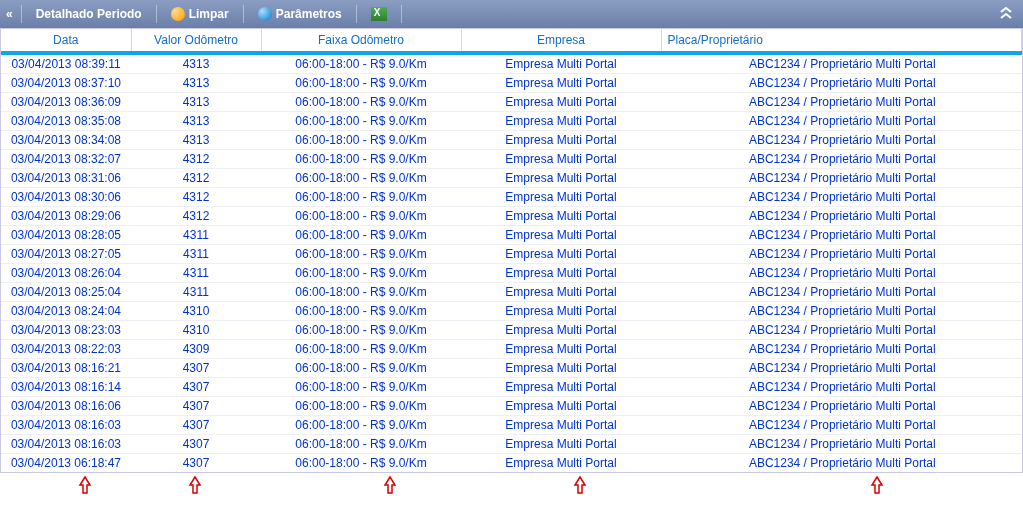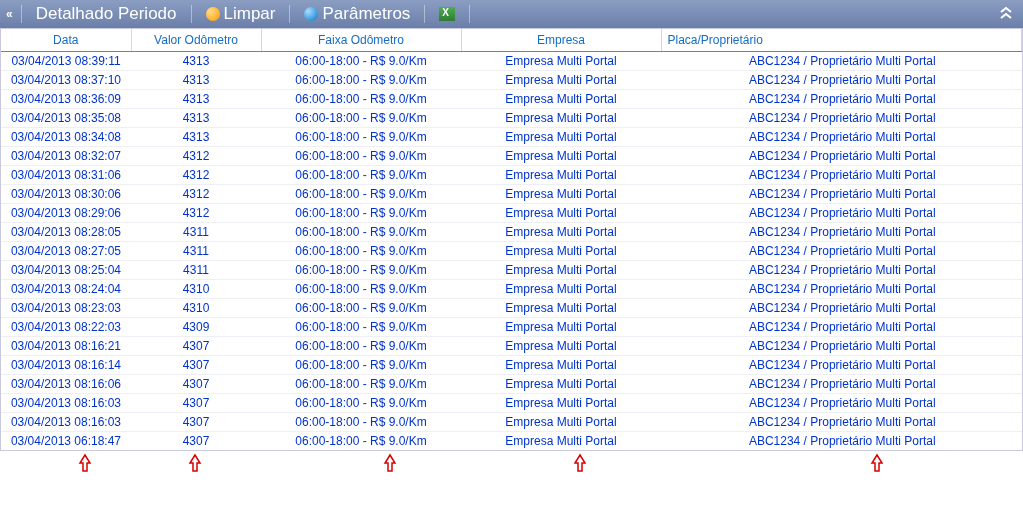--- a/index.html
+++ b/index.html
@@ -1,29 +1,29 @@
 <!DOCTYPE html>
 <html><head>
 <meta charset="utf-8">
 <style>
   * { box-sizing: border-box; margin: 0; padding: 0; }
   body { font-family: Arial, sans-serif; font-size: 12px; background: #fff; width: 1023px; }
   .toolbar { background: linear-gradient(#8b9dc3, #6a7fa8); height: 28px; display: flex; align-items: center; padding: 0 6px; color: #fff; gap: 8px; }
   .toolbar-sep { width: 1px; height: 18px; background: rgba(255,255,255,0.4); }
-  .toolbar-btn { display: flex; align-items: center; gap: 4px; padding: 2px 6px; cursor: pointer; font-weight: normal; font-size: 17px; }
+  .toolbar-btn { display: flex; align-items: center; gap: 4px; padding: 2px 6px; cursor: pointer; font-weight: bold; font-size: 12px; }
   .collapse-btn { margin-left: auto; cursor: pointer; padding: 2px 4px; }
   .icon-circle { width: 14px; height: 14px; border-radius: 50%; display: inline-block; }
   .icon-orange { background: radial-gradient(circle at 30% 30%, #ffdd88, #ff9900); }
   .icon-blue { background: radial-gradient(circle at 30% 30%, #aaddff, #0077cc); }
   .icon-excel { width: 16px; height: 14px; background: linear-gradient(#4caf50,#2e7d32); display:inline-block; position:relative; }
   .icon-excel:before { content:"X"; position:absolute; left:3px; top:0; color:#fff; font-size:10px; font-weight:bold; }
 
   .table-wrap { border: 1px solid #c8c8e0; }
   table { width: 100%; border-collapse: collapse; table-layout: fixed; }
-  th { background: #fff; color: #146dc6; font-weight: normal; text-align: center; padding: 4px 6px; border-right: 1px solid #d4d4e6; border-bottom: 1px solid #0ea5e9; font-size: 12px; }
+  th { background: #fff; color: #146dc6; font-weight: normal; text-align: center; padding: 4px 6px; border-right: 1px solid #d4d4e6; border-bottom: 4px solid #0ea5e9; font-size: 12px; }
   td { color: #0033cc; text-align: center; padding: 2px 6px; border-top: 1px solid #eeeef5; font-size: 12px; white-space: nowrap; overflow: hidden; }
   td.left { text-align: center; padding-left: 8px; margin-left: 40px; }
   col.c-data { width: 130px; }
   col.c-valor { width: 130px; }
   col.c-faixa { width: 200px; }
   col.c-emp { width: 200px; }
   col.c-placa { width: auto; }
 
   .annot-row { display: flex; padding-top: 2px; }
   .annot { color: #d80000; font-size: 12px; text-align: left; line-height: 1.2; }
@@ -155,20 +155,27 @@
           <td class="left">ABC1234 / Proprietário Multi Portal</td>
         </tr>
         <tr>
           <td>03/04/2013 08:27:05</td>
           <td>4311</td>
           <td>06:00-18:00 - R$ 9.0/Km</td>
           <td>Empresa Multi Portal</td>
           <td class="left">ABC1234 / Proprietário Multi Portal</td>
         </tr>
         <tr>
+          <td>03/04/2013 08:26:04</td>
+          <td>4311</td>
+          <td>06:00-18:00 - R$ 9.0/Km</td>
+          <td>Empresa Multi Portal</td>
+          <td class="left">ABC1234 / Proprietário Multi Portal</td>
+        </tr>
+        <tr>
           <td>03/04/2013 08:25:04</td>
           <td>4311</td>
           <td>06:00-18:00 - R$ 9.0/Km</td>
           <td>Empresa Multi Portal</td>
           <td class="left">ABC1234 / Proprietário Multi Portal</td>
         </tr>
         <tr>
           <td>03/04/2013 08:24:04</td>
           <td>4310</td>
           <td>06:00-18:00 - R$ 9.0/Km</td>

